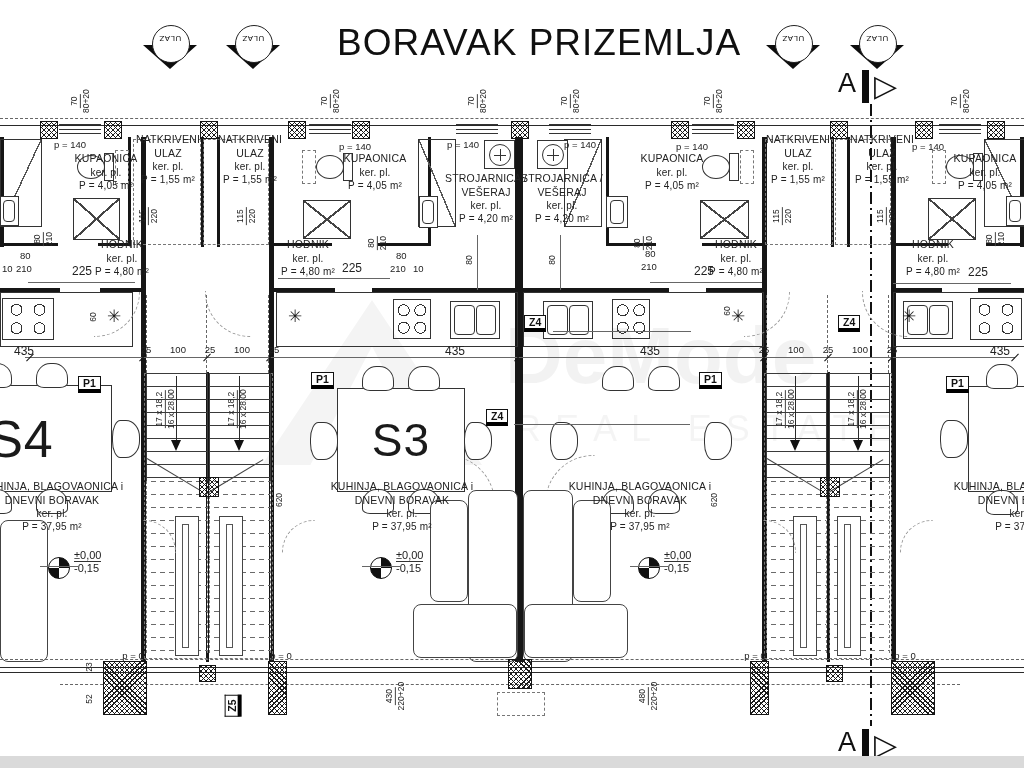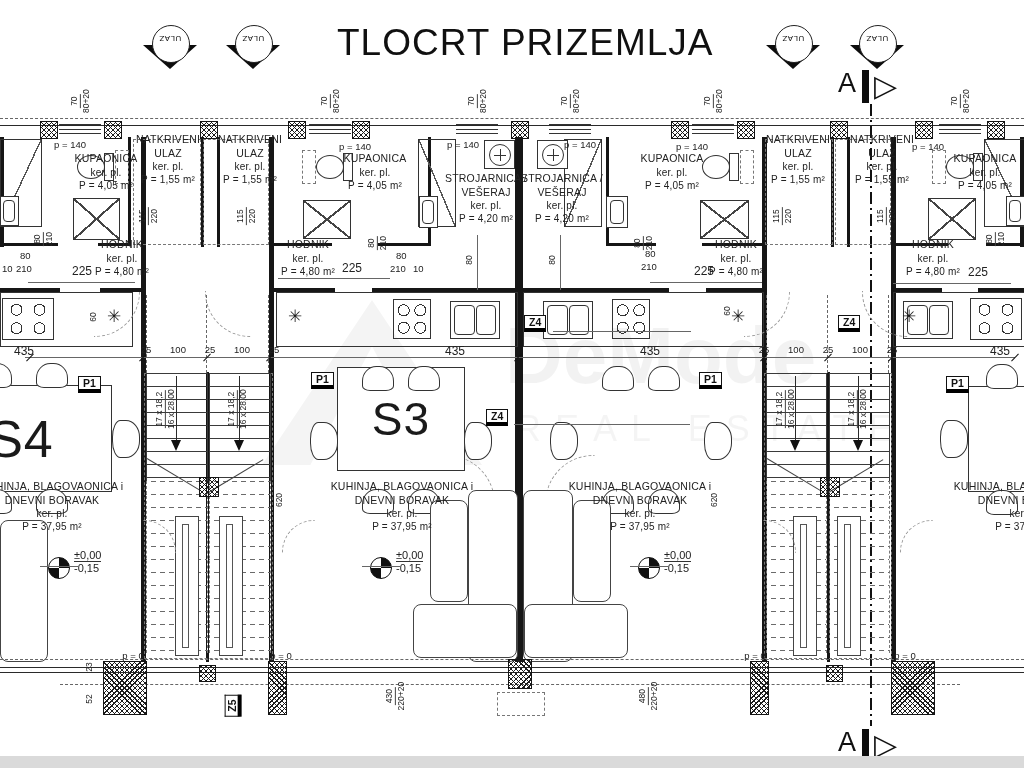--- a/index.html
+++ b/index.html
@@ -81,21 +81,21 @@
 </style>
 </head>
 <body>
 
 <div id="plan">
 
   <div class="a wtri" style="left:262px;top:300px;width:220px;height:165px"></div>
   <div class="a wmk" style="left:505px;top:310px;font-size:80px">DeMode</div>
   <div class="a wmk2" style="left:515px;top:408px;font-size:36px">REAL ESTATE</div>
 
-  <div class="a title" style="left:337px;top:22px">TLOCRT PRIZEMLJA</div>
+  <div class="a title" style="left:337px;top:22px">BORAVAK PRIZEMLJA</div>
 
   <div class="a" style="left:143px;top:25px;width:54px;height:48px">
     <div class="a ulaz-tri" style="left:0;top:20px"></div>
     <div class="a ulaz-circ" style="left:9px;top:0"></div>
     <div class="a ulaz-txt" style="left:9px;top:9px;width:36px">ULAZ</div>
   </div>
   <div class="a" style="left:226px;top:25px;width:54px;height:48px">
     <div class="a ulaz-tri" style="left:0;top:20px"></div>
     <div class="a ulaz-circ" style="left:9px;top:0"></div>
     <div class="a ulaz-txt" style="left:9px;top:9px;width:36px">ULAZ</div>
@@ -333,21 +333,21 @@
 
   <div class="a tbl" style="left:-70px;top:385px;width:180px;height:105px">
     <span class="unit-big" style="font-size:52px">S4</span>
     </div>
   <div class="a chair" style="left:-20px;top:363px;width:30px;height:23px"></div>
   <div class="a chair" style="left:36px;top:363px;width:30px;height:23px"></div>
   <div class="a chair" style="left:-20px;top:489px;width:30px;height:23px"></div>
   <div class="a chair" style="left:36px;top:489px;width:30px;height:23px"></div>
   <div class="a chairs" style="left:112px;top:420px;width:26px;height:36px"></div>
 
-  <div class="a tbl" style="left:337px;top:367px;width:126px;height:102px">
+  <div class="a tbl" style="left:337px;top:388px;width:126px;height:102px">
     <span class="unit-big">S3</span>
     </div>
   <div class="a chair" style="left:362px;top:366px;width:30px;height:23px"></div>
   <div class="a chair" style="left:408px;top:366px;width:30px;height:23px"></div>
   <div class="a chair" style="left:362px;top:489px;width:30px;height:23px"></div>
   <div class="a chair" style="left:408px;top:489px;width:30px;height:23px"></div>
   <div class="a chairs" style="left:310px;top:422px;width:26px;height:36px"></div>
   <div class="a chairs" style="left:464px;top:422px;width:26px;height:36px"></div>
 
   <div class="a chair" style="left:602px;top:366px;width:30px;height:23px"></div>

